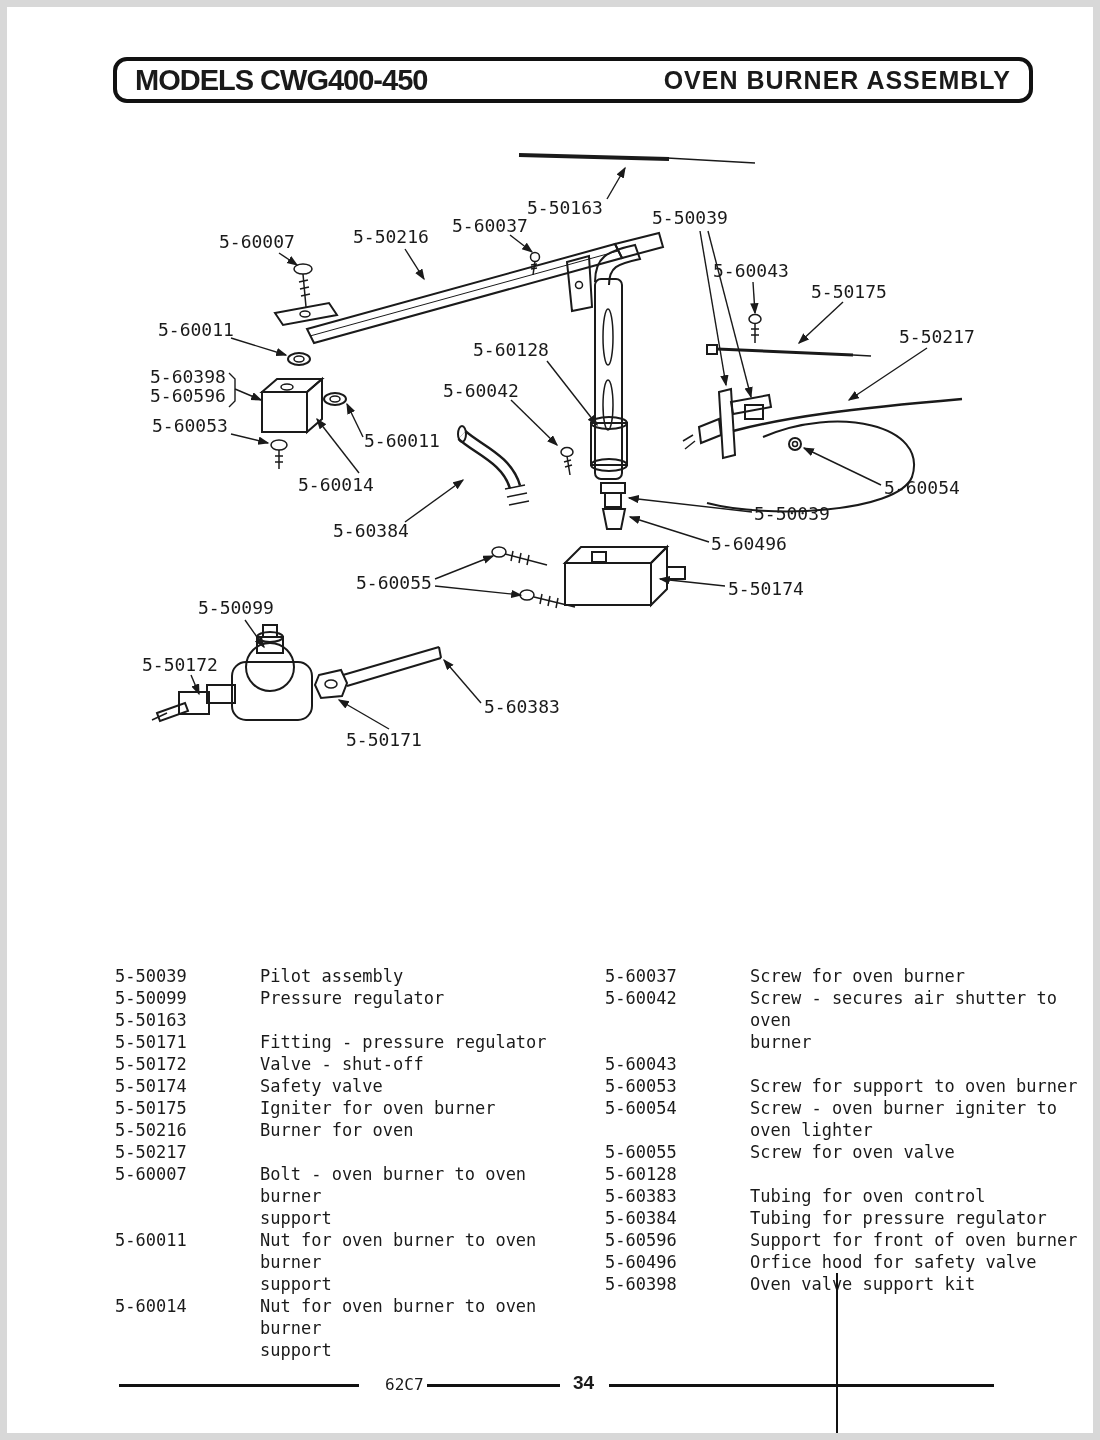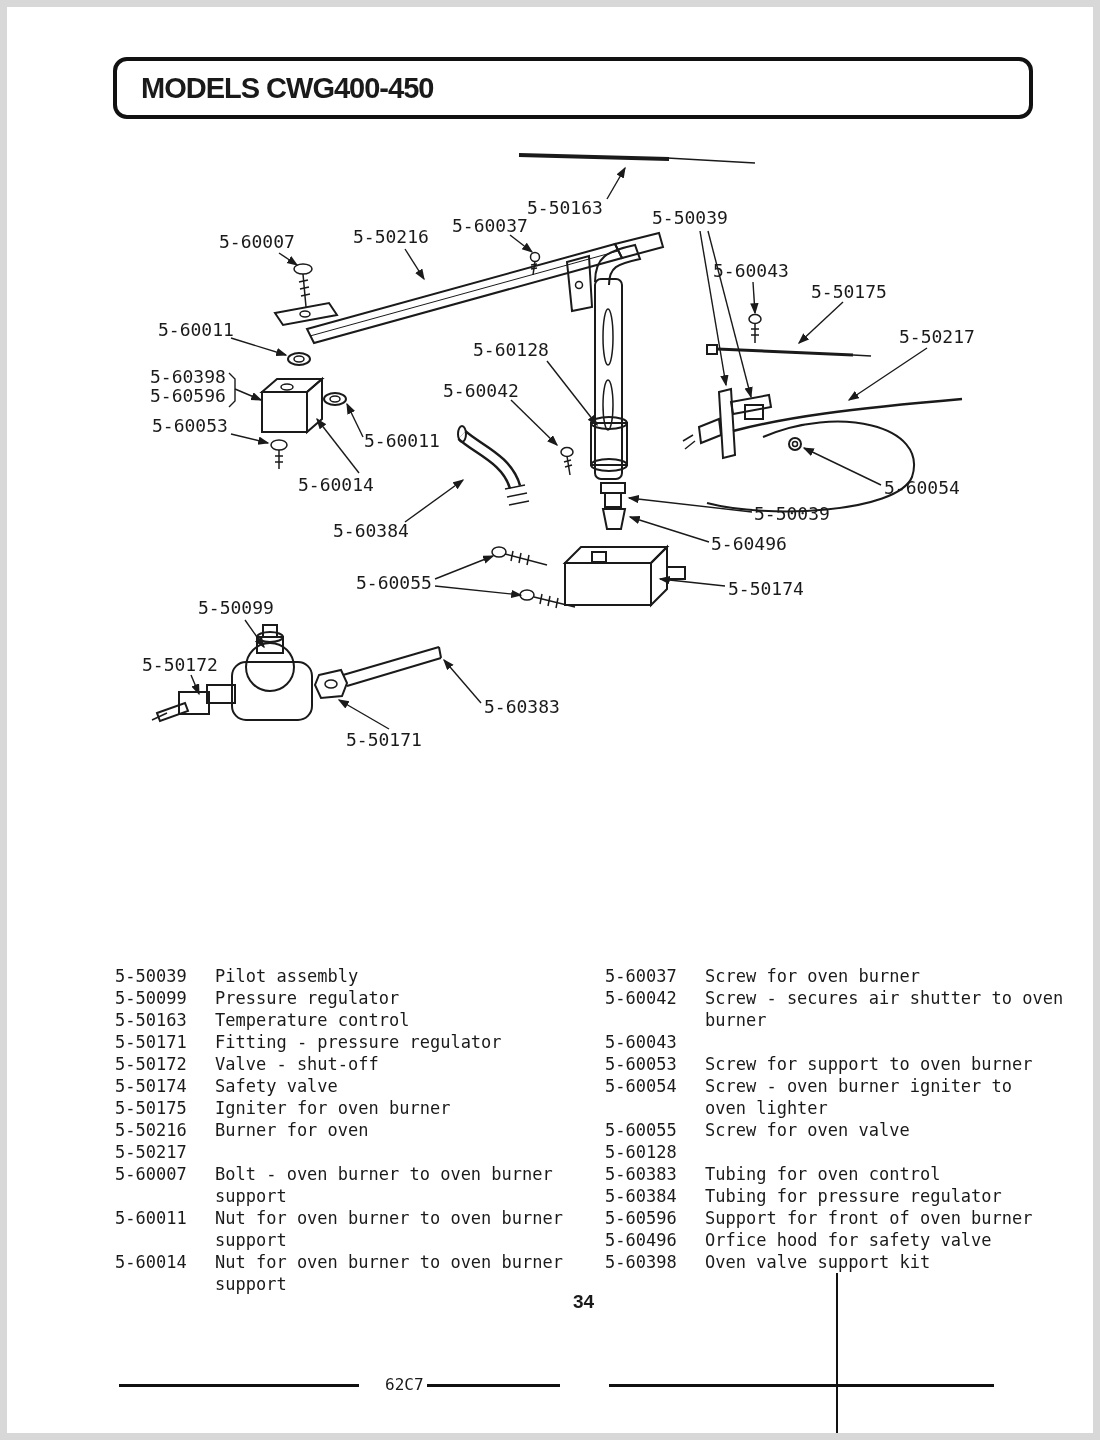--- a/index.html
+++ b/index.html
@@ -1,45 +1,46 @@
 <!DOCTYPE html>
 <html><head>
 <meta charset="utf-8">
 <style>
   html,body{margin:0;padding:0;background:#ffffff;}
   .page{position:relative;width:1100px;height:1440px;background:#ffffff;box-sizing:border-box;
         border:7px solid #d8d8d8;font-family:"DejaVu Sans Mono",monospace;color:#1a1a1a;overflow:hidden;}
-  .header{position:absolute;left:106px;top:50px;width:920px;height:62px;border:4px solid #111;
+  .header{position:absolute;left:106px;top:50px;width:920px;height:46px;border:4px solid #111;
           border-radius:14px;display:flex;align-items:center;justify-content:space-between;
-          padding:0 24px;box-sizing:border-box;background:#fff;
+          padding:0 18px;box-sizing:border-box;background:#fff;
           font-family:"Liberation Sans",sans-serif;font-weight:bold;}
   .header .hleft{font-size:29px;letter-spacing:-1px;white-space:nowrap;}
   .header .hright{font-size:25px;letter-spacing:1px;white-space:nowrap;}
   .diagram{position:absolute;left:0;top:0;width:1100px;height:900px;}
   .diagram svg{position:absolute;left:0;top:0;}
   .callout{position:absolute;font-size:18px;white-space:nowrap;color:#1a1a1a;}
   .plist{position:absolute;left:0;top:958px;width:1100px;font-size:17px;line-height:22px;}
   .pcol{position:absolute;top:0;}
   .pcol.left{left:108px;width:460px;}
   .pcol.right{left:598px;width:480px;}
   .prow{display:flex;align-items:flex-start;}
   .pnum{flex:none;width:100px;}
-  .pdesc{flex:1;white-space:pre-line;}
+  .pdesc{flex:1;white-space:pre-line;margin-left:45px;}
   .rule{position:absolute;height:3px;background:#111;}
   .fcode{position:absolute;font-size:16px;font-family:"DejaVu Sans Mono",monospace;margin-left:16px;}
   .fpage{position:absolute;font-size:19px;font-weight:bold;font-family:"Liberation Sans",sans-serif;}
   .foldmark{position:absolute;left:829px;top:1266px;width:2px;height:174px;background:#111;}
 </style>
 </head>
 <body>
 
 <div class="page">
 
   <div class="header">
     <span class="hleft">MODELS CWG400-450</span>
+    <span class="hright">OVEN BURNER ASSEMBLY</span>
   </div>
 
   <div class="diagram">
     <svg width="1100" height="900" viewBox="0 0 1100 900">
       <defs>
         <marker id="arr" markerWidth="9" markerHeight="8" refX="7" refY="3" orient="auto">
           <path d="M0,0 L8,3 L0,6 Z" fill="#1a1a1a"></path>
         </marker>
       </defs>
       <g stroke="#1a1a1a" fill="none" stroke-width="2">
@@ -279,21 +280,20 @@
       <div class="prow">
           <span class="pnum">5-50039</span>
           <span class="pdesc">Pilot assembly</span>
         </div>
       <div class="prow">
           <span class="pnum">5-50099</span>
           <span class="pdesc">Pressure regulator</span>
         </div>
       <div class="prow">
           <span class="pnum">5-50163</span>
-          <span class="pdesc">Temperature control</span>
         </div>
       <div class="prow">
           <span class="pnum">5-50171</span>
           <span class="pdesc">Fitting - pressure regulator</span>
         </div>
       <div class="prow">
           <span class="pnum">5-50172</span>
           <span class="pdesc">Valve - shut-off</span>
         </div>
       <div class="prow">
@@ -376,18 +376,18 @@
           <span class="pnum">5-60398</span>
           <span class="pdesc">Oven valve support kit</span>
         </div>
     </div>
   </div>
 
   <div>
     <div class="rule" style="left:112px;top:1377px;width:240px"></div>
     <span class="fcode" style="left:362px;top:1368px">62C7</span>
     <div class="rule" style="left:420px;top:1377px;width:133px"></div>
-    <span class="fpage" style="left:566px;top:1284px">34</span>
+    <span class="fpage" style="left:566px;top:1365px">34</span>
     <div class="rule" style="left:602px;top:1377px;width:385px"></div>
     <div class="foldmark"></div>
   </div>
 
 </div>
 
 </body></html>

